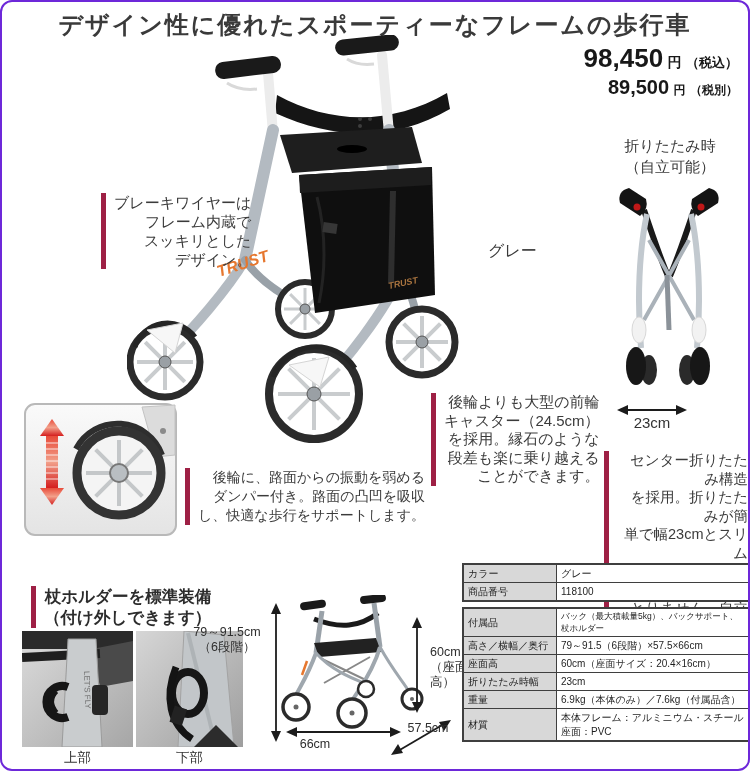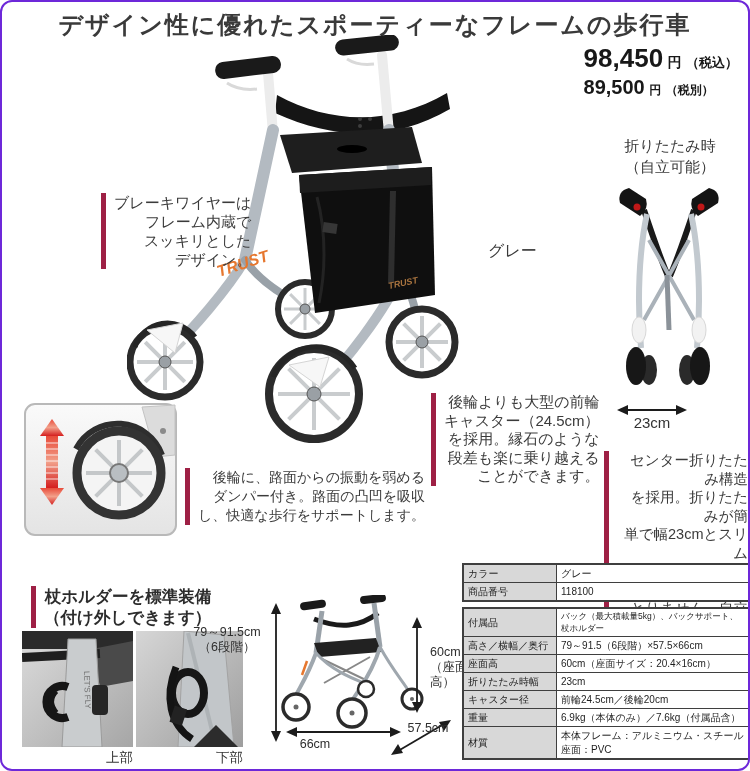--- a/index.html
+++ b/index.html
@@ -6,21 +6,21 @@
   #page{
     position:relative;width:750px;height:771px;background:#fff;overflow:hidden;
     font-family:"Liberation Sans","DejaVu Sans",sans-serif;color:#3b3b3b;
     border:2px solid #6d28d9;border-radius:12px;box-sizing:border-box;
   }
   .abs{position:absolute;}
   
   .title{top:7px;left:0;width:100%;text-align:center;font-size:24px;font-weight:600;
     letter-spacing:2px;color:#3a3a3a;}
   
-  .price{top:40px;right:10px;text-align:left;color:#181818;line-height:1.25;}
+  .price{top:40px;right:10px;text-align:right;color:#181818;line-height:1.25;}
   .price .amt1{font-size:26px;font-weight:700;}
   .price .unit1{font-size:14px;font-weight:600;}
   .price .tax1{font-size:13px;font-weight:700;}
   .price .amt2{font-size:20px;font-weight:600;}
   .price .unit2{font-size:12px;font-weight:600;}
   .price .tax2{font-size:12px;font-weight:700;}
   
   .callout{display:flex;align-items:stretch;text-align:right;}
   .callout .bar{width:5px;background:#9e2045;margin-right:8px;flex:0 0 5px;}
   .callout .txt{font-size:15px;line-height:19px;color:#3b3b3b;font-weight:500;white-space:pre-line;}
@@ -31,21 +31,21 @@
   #co-damper .txt{font-size:14px;line-height:19px;}
   #co-folding{left:577px;top:449px;padding-left:25px;}
   #co-folding .txt{font-size:14.5px;line-height:18.5px;}
   #co-cane{left:14px;top:584px;padding-left:15px;}
   #co-cane .txt{font-size:16.5px;line-height:21px;font-weight:700;color:#2c2c2c;}
   
   .color-label{left:486px;top:239px;font-size:16px;color:#3a3a3a;}
   .folded-heading{left:598px;top:133px;width:140px;text-align:center;font-size:15px;
     line-height:21px;color:#3a3a3a;white-space:pre-line;font-weight:500;}
   .fold-width{left:613px;top:412px;width:74px;text-align:center;font-size:15px;color:#333;}
-  .photo-label{top:747px;text-align:right;font-size:13.5px;color:#333;}
+  .photo-label{top:747px;text-align:center;font-size:13.5px;color:#333;}
   #lbl-upper{left:20px;width:111px;}
   #lbl-lower{left:134px;width:107px;}
   
   .dim{font-size:12.5px;color:#2f2f2f;line-height:15px;}
   #dim-height{left:180px;top:623px;width:90px;text-align:center;white-space:pre-line;}
   #dim-seat{left:428px;top:643px;width:60px;white-space:pre-line;}
   #dim-width{left:283px;top:735px;width:60px;text-align:center;}
   #dim-depth{left:396px;top:719px;width:60px;text-align:center;}
   
   .spec-card{left:460px;top:561px;width:288px;}
@@ -368,24 +368,20 @@
           </tr>
         <tr>
           <td class="lab">座面高</td>
           <td class="val">60cm（座面サイズ：20.4×16cm）</td>
           </tr>
         <tr>
           <td class="lab">折りたたみ時幅</td>
           <td class="val">23cm</td>
           </tr>
         <tr>
-          <td class="lab">キャスター径</td>
-          <td class="val">前輪24.5cm／後輪20cm</td>
-          </tr>
-        <tr>
           <td class="lab">重量</td>
           <td class="val">6.9kg（本体のみ）／7.6kg（付属品含）</td>
           </tr>
         <tr>
           <td class="lab">材質</td>
           <td class="val">本体フレーム：アルミニウム・スチール
 座面：PVC</td>
           </tr>
       </tbody>
     </table>

